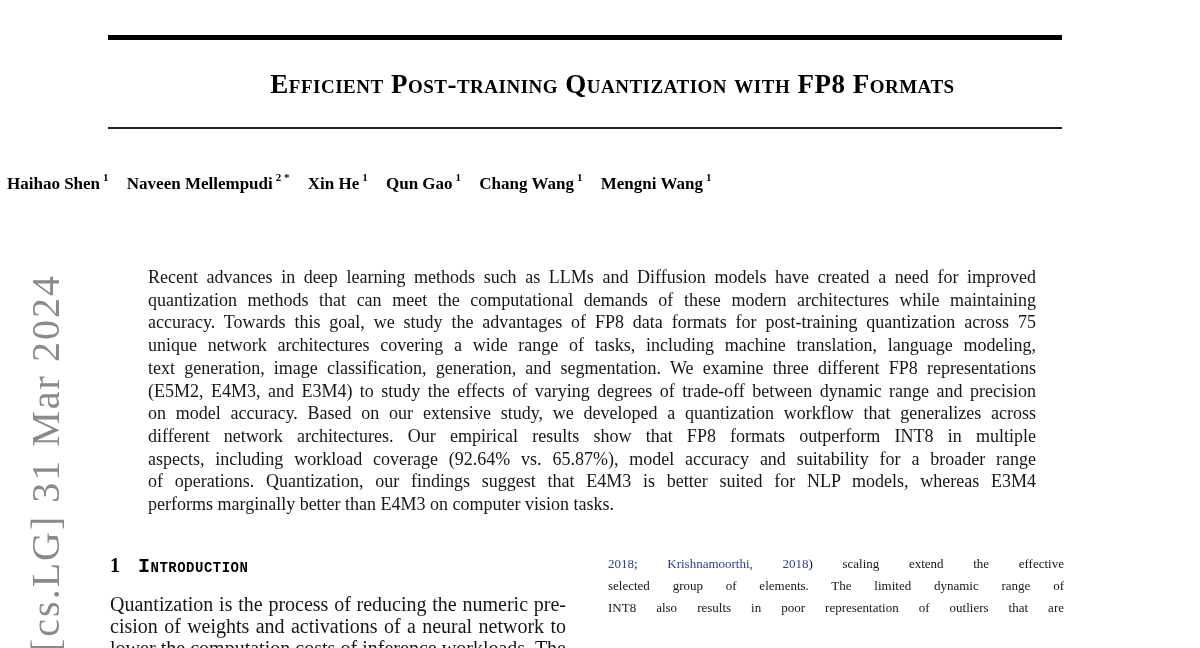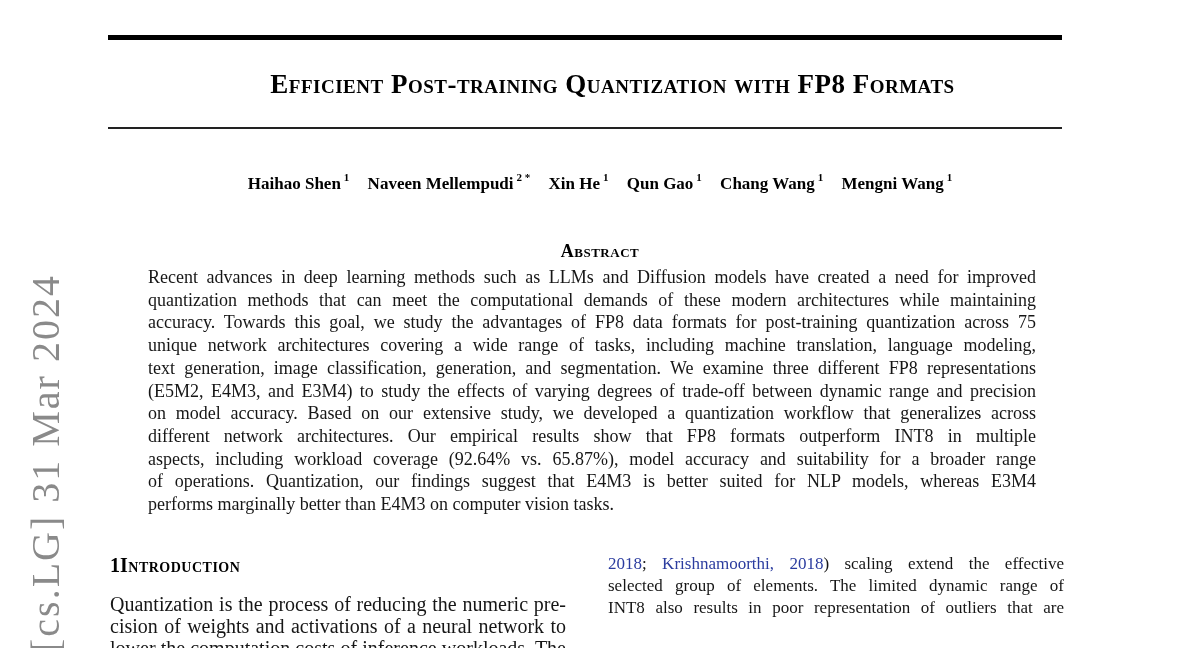--- a/index.html
+++ b/index.html
@@ -38,21 +38,20 @@
     font-size: 27px;
     font-weight: bold;
     font-variant-caps: small-caps;
     letter-spacing: 0.5px;
     color: #000000;
     margin-left: 25px;
   }
   .authors-row {
     position: absolute;
     left: 0; right: 0; top: 172px;
-    text-align: center;
     font-size: 17px;
     font-weight: bold;
     color: #000000;
     white-space: nowrap;
   }
   .author { margin: 0 7px; }
   .author sup {
     font-size: 11px;
     font-weight: bold;
     margin-left: 3px;
@@ -86,37 +85,39 @@
   .section-heading {
     position: absolute;
     left: 110px; top: 554px;
     font-size: 20px;
     font-weight: bold;
     color: #000000;
   }
   .section-number { display: inline-block; }
   .section-title {
     display: inline-block;
+    margin-left: 18px;
     font-variant-caps: small-caps;
     letter-spacing: 0.5px;
+    font-family: Liberation Mono, monospace;
   }
   .col-left-para {
     position: absolute;
     left: 110px; top: 594px;
     width: 456px; height: 54px;
     overflow: hidden;
     font-size: 20px;
     line-height: 21.8px;
   }
   .col-right {
     position: absolute;
     left: 608px; top: 553px;
     width: 456px; height: 95px;
     overflow: hidden;
-    font-size: 17px;
+    font-size: 13px;
     line-height: 22px;
   }
   .cite {
     color: var(--link);
     text-decoration: none;
     cursor: pointer;
   }
   .watermark {
     position: absolute;
     left: 22px; top: 652px;
@@ -143,21 +144,20 @@
 
   <div class="authors-row">
     <span class="author"><span>Haihao Shen</span><sup>1</sup></span>
     <span class="author"><span>Naveen Mellempudi</span><sup>2 *</sup></span>
     <span class="author"><span>Xin He</span><sup>1</sup></span>
     <span class="author"><span>Qun Gao</span><sup>1</sup></span>
     <span class="author"><span>Chang Wang</span><sup>1</sup></span>
     <span class="author"><span>Mengni Wang</span><sup>1</sup></span>
   </div>
 
-  <div class="abstract-heading">Abstract</div>
 
   <div class="abstract">
     <div class="jline">Recent advances in deep learning methods such as LLMs and Diffusion models have created a need for improved</div>
     <div class="jline">quantization methods that can meet the computational demands of these modern architectures while maintaining</div>
     <div class="jline">accuracy. Towards this goal, we study the advantages of FP8 data formats for post-training quantization across 75</div>
     <div class="jline">unique network architectures covering a wide range of tasks, including machine translation, language modeling,</div>
     <div class="jline">text generation, image classification, generation, and segmentation. We examine three different FP8 representations</div>
     <div class="jline">(E5M2, E4M3, and E3M4) to study the effects of varying degrees of trade-off between dynamic range and precision</div>
     <div class="jline">on model accuracy. Based on our extensive study, we developed a quantization workflow that generalizes across</div>
     <div class="jline">different network architectures. Our empirical results show that FP8 formats outperform INT8 in multiple</div>

